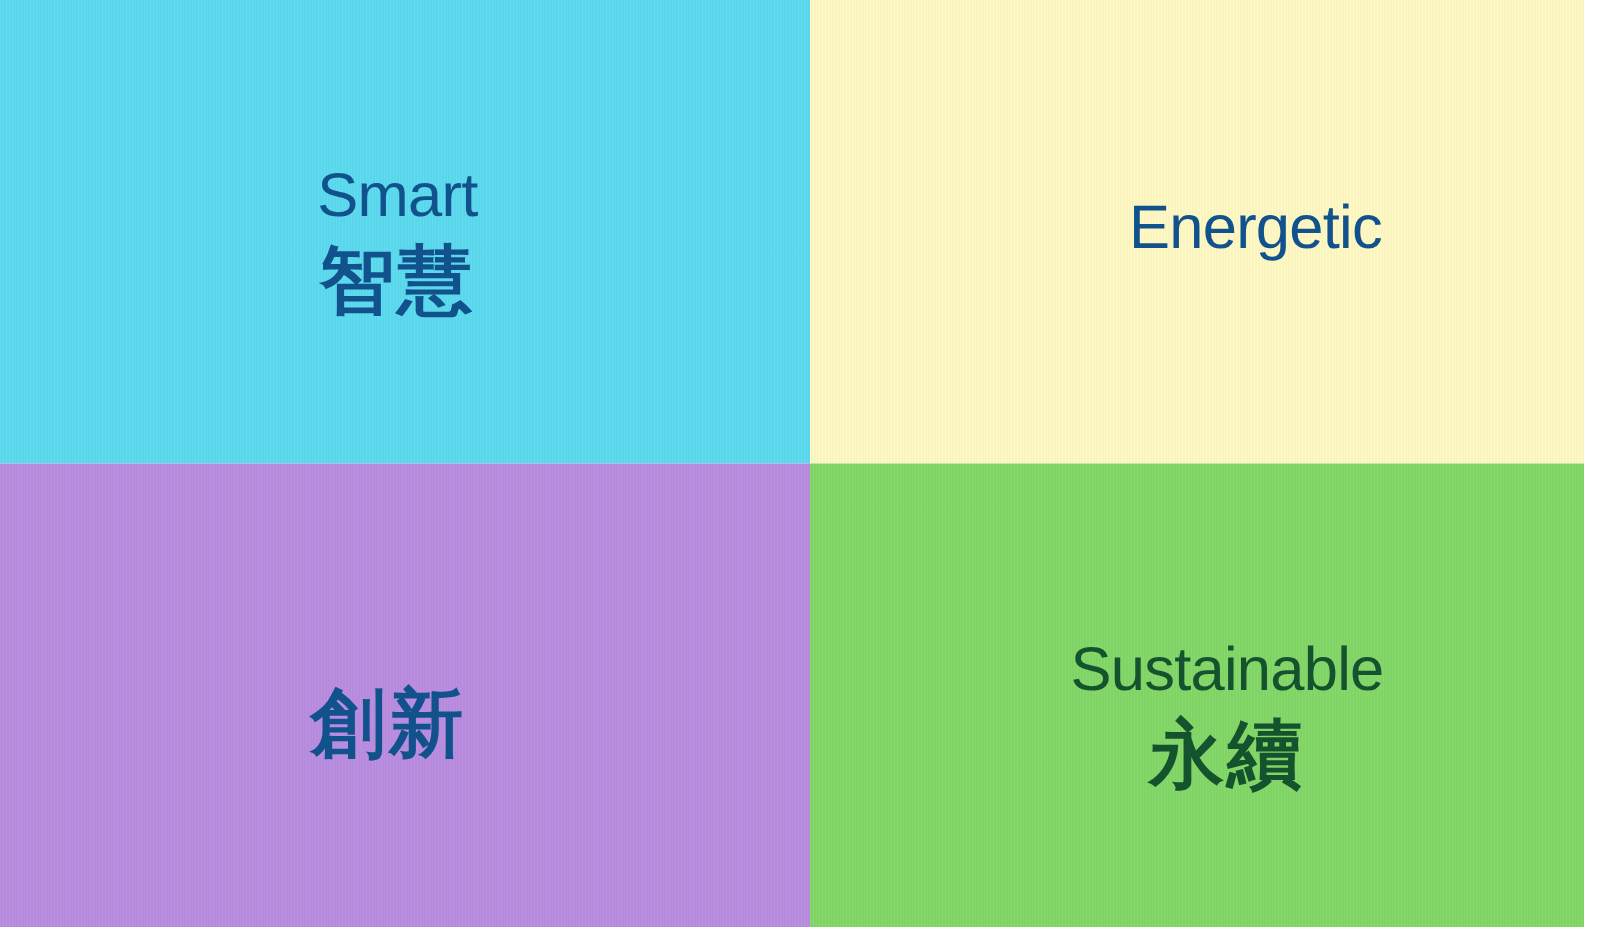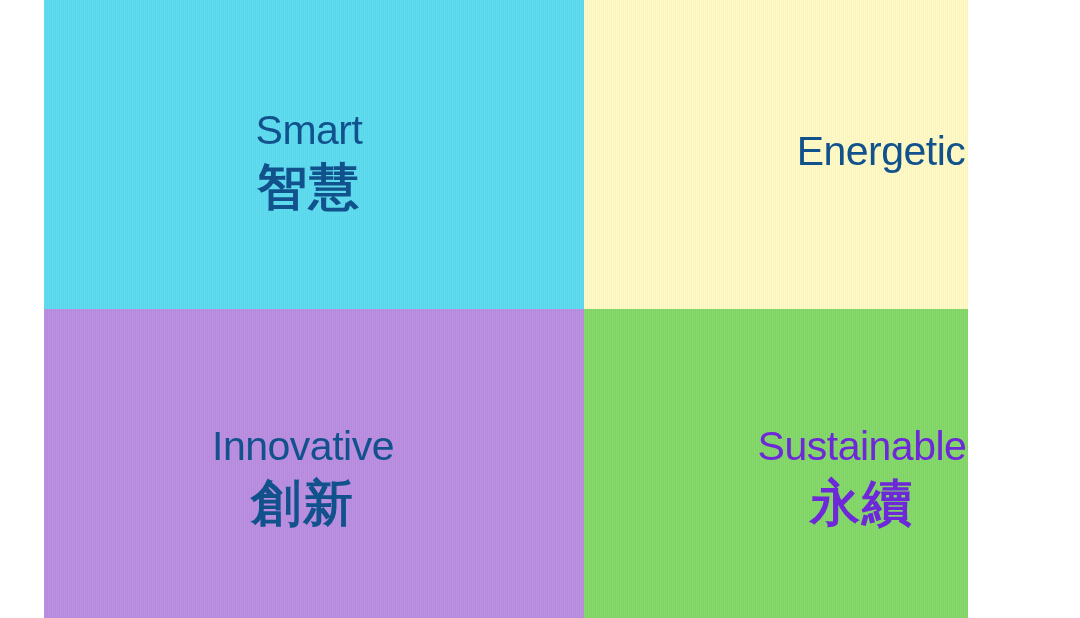--- a/index.html
+++ b/index.html
@@ -7,27 +7,26 @@
     margin: 0;
     padding: 0;
     background: #ffffff;
   }
   body {
     font-family: "Liberation Sans", "DejaVu Sans", sans-serif;
   }
 
   .brand-grid {
     position: relative;
-    width: 924px;
+    width: 1056px;
     height: 618px;
     display: grid;
     grid-template-columns: 540px 540px;
     grid-template-rows: 309px 309px;
     overflow: hidden;
-    padding-left: 44px;
   }
 
   .value-cell {
     position: relative;
     display: flex;
     flex-direction: column;
     align-items: center;
     justify-content: center;
     overflow: hidden;
     box-sizing: border-box;
@@ -100,25 +99,24 @@
   </div>
 
   <div class="value-cell cell-energetic" style="background-color: #fef9c3; color: rgb(18, 82, 140);">
     <div class="cell-inner">
       <div class="label-en">Energetic</div>
     </div>
   </div>
 
   <div class="value-cell cell-innovative" style="background-color: rgb(185, 140, 224); color: rgb(18, 82, 140);">
     <div class="cell-inner">
-      <div class="label-en">Innovative</div>
       <div class="label-zh">創新</div>
     </div>
   </div>
 
-  <div class="value-cell cell-sustainable" style="background-color: rgb(130, 215, 103); color: #6d28d9;">
+  <div class="value-cell cell-sustainable" style="background-color: rgb(130, 215, 103); color: #14532d;">
     <div class="cell-inner">
       <div class="label-en">Sustainable</div>
       <div class="label-zh">永續</div>
     </div>
   </div>
 
 </div>
 
 </body></html>

